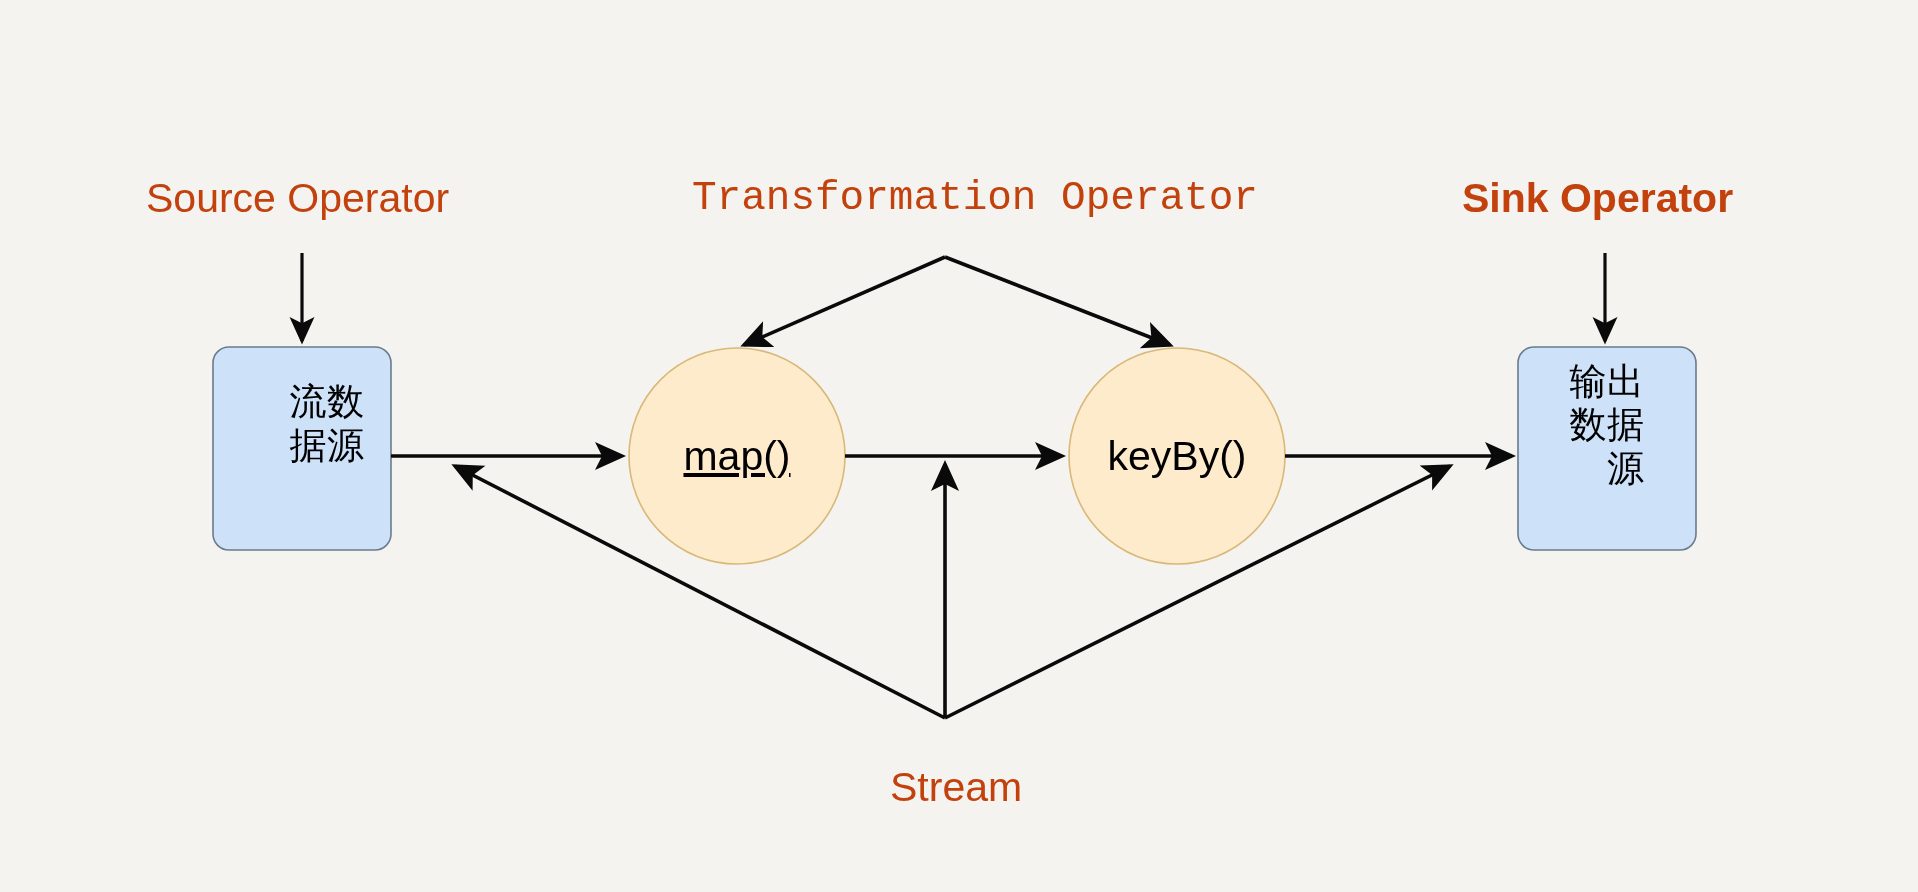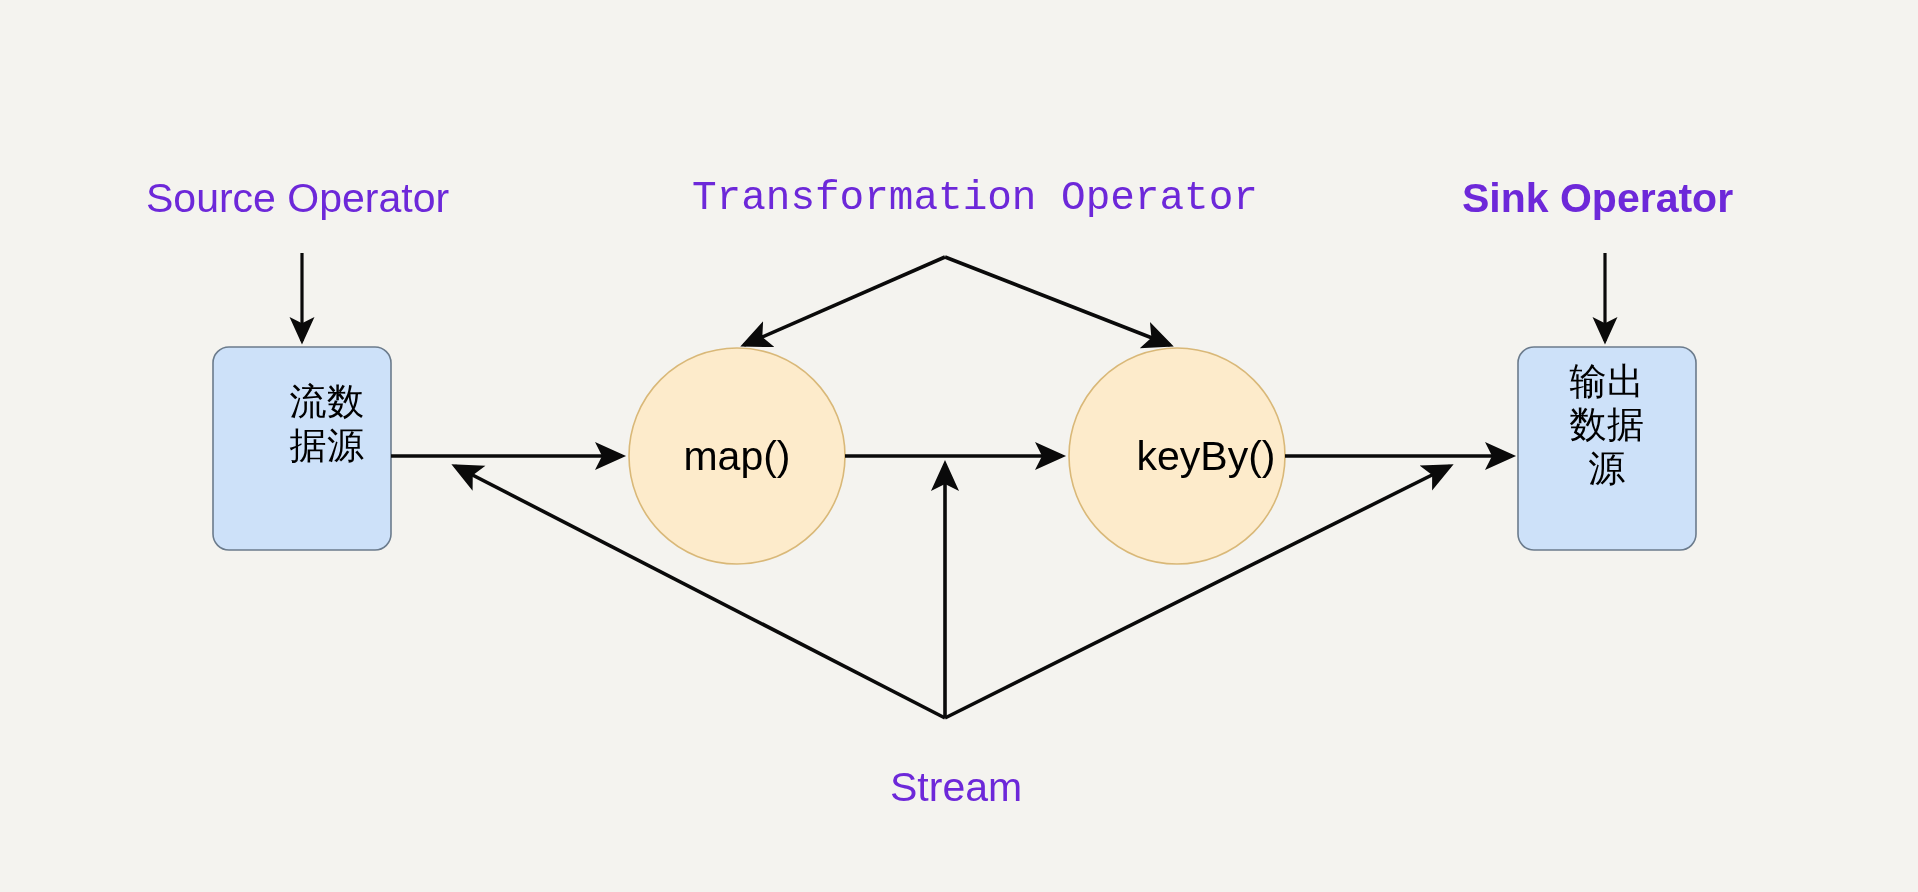--- a/index.html
+++ b/index.html
@@ -41,21 +41,21 @@
   .cjk-label {
     font-size: 37px;
     letter-spacing: 0.5px;
   }
   .circle-label {
     font-size: 41px;
   }
   .annotation {
     position: absolute;
     font-size: 41px;
-    color: #6d28d9;
+    color: #c2410c;
     white-space: nowrap;
     user-select: none;
   }
 </style>
 </head>
 <body>
 
 <div id="diagram-root">
 
   <svg id="diagram-svg" viewBox="0 0 1918 892">
@@ -90,25 +90,25 @@
     <path d="M945,718 L455,466" fill="none" stroke="#0a0a0a" stroke-width="3.6" marker-end="url(#arrow)"></path>
 
     <path d="M945,718 L945,464" fill="none" stroke="#0a0a0a" stroke-width="3.6" marker-end="url(#arrow)"></path>
 
     <path d="M945,718 L1450,466" fill="none" stroke="#0a0a0a" stroke-width="3.6" marker-end="url(#arrow)"></path>
   </svg>
 
   <div class="node-label cjk-label" style="left:213px; top:347px; width:178px; height:154px;padding-left:25px;">流数
 据源</div>
 
-  <div class="node-label circle-label" style="left:629px; top:348px; width:216px; height:216px;">map()</div>
+  <div class="node-label circle-label" style="left:629px; top:348px; width:216px; height:216px;text-decoration:underline;">map()</div>
 
-  <div class="node-label circle-label" style="left:1098px; top:348px; width:216px; height:216px;">keyBy()</div>
+  <div class="node-label circle-label" style="left:1069px; top:348px; width:216px; height:216px;">keyBy()</div>
 
-  <div class="node-label cjk-label" style="left:1518px; top:347px; width:178px; height:156px;">输出
+  <div class="node-label cjk-label" style="left:1518px; top:347px; width:178px; height:156px;text-align:right;">输出
 数据
 源</div>
 
   <div class="annotation" style="left:146px; top:175px;">Source Operator</div>
 
   <div class="annotation" style="left:692px; top:175px;font-family:Liberation Mono, monospace;">Transformation Operator</div>
 
   <div class="annotation" style="left:1462px; top:175px;font-weight:bold;">Sink Operator</div>
 
   <div class="annotation" style="left:890px; top:764px;">Stream</div>

